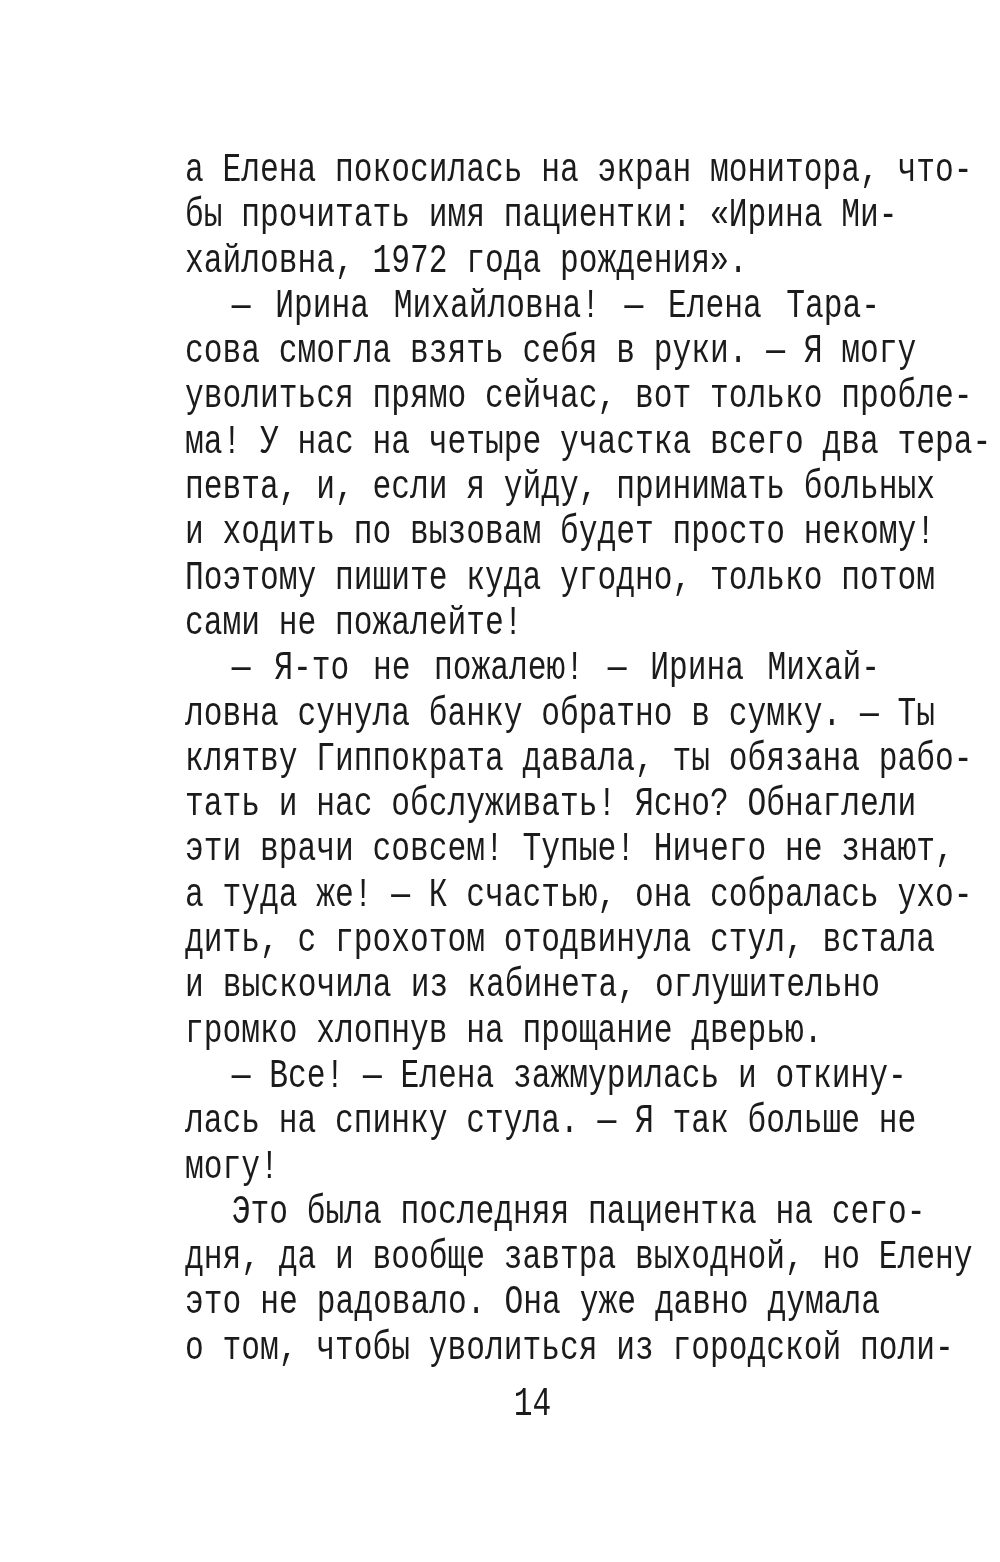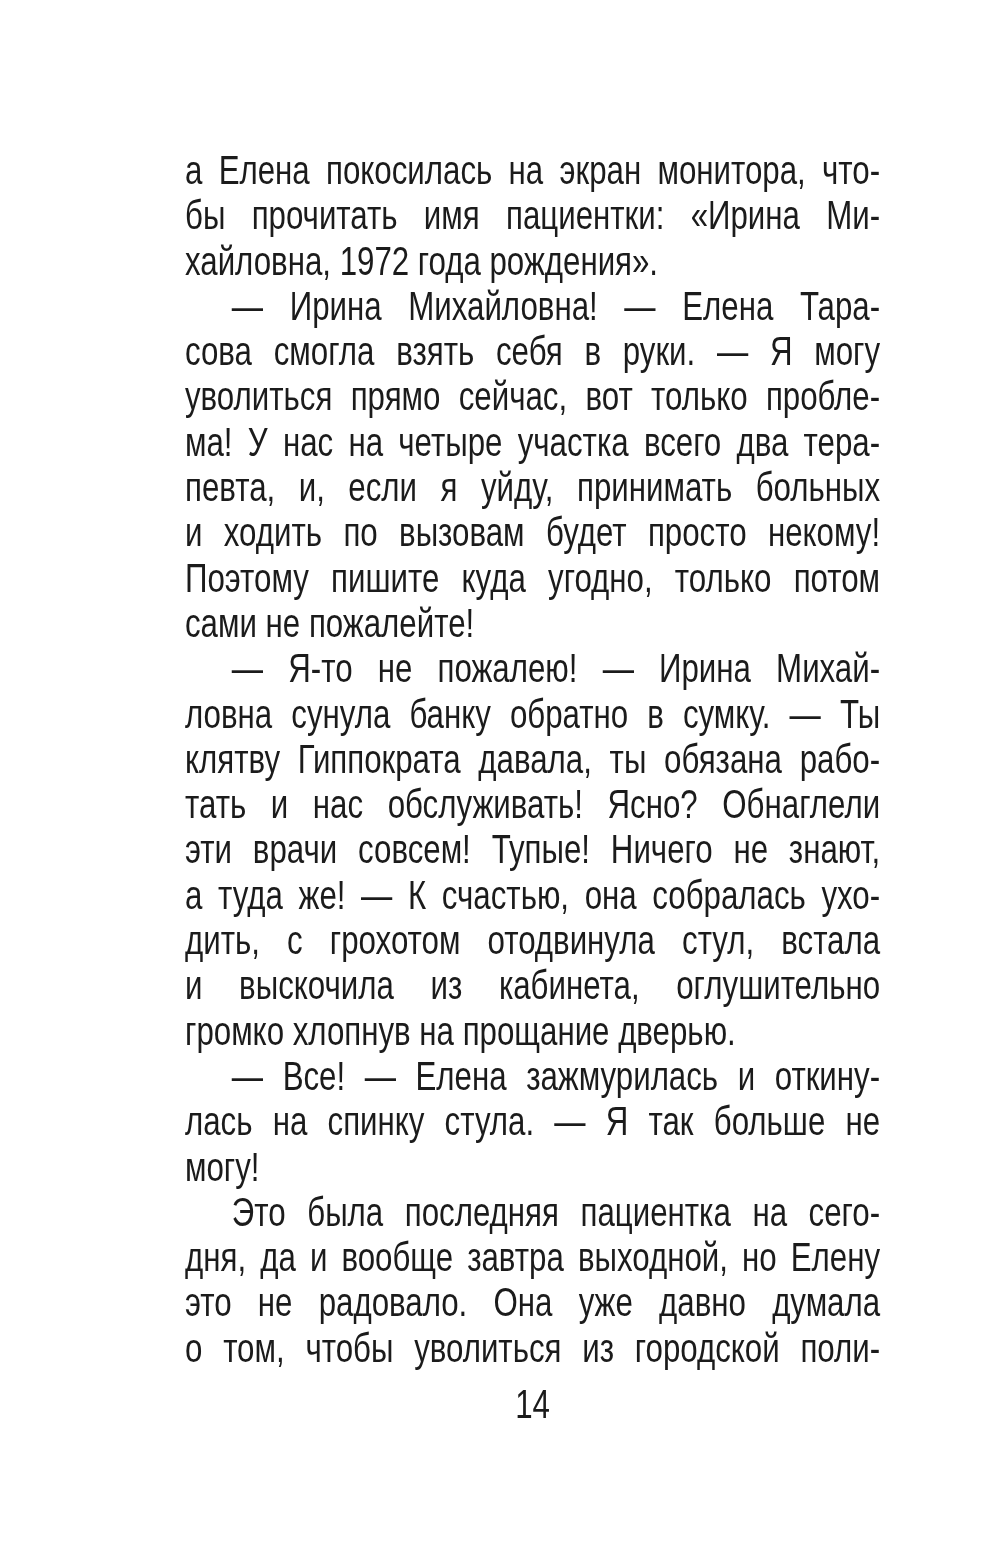--- a/index.html
+++ b/index.html
@@ -5,21 +5,21 @@
   html, body {
     margin: 0;
     padding: 0;
   }
   .page {
     position: relative;
     width: 1000px;
     height: 1562px;
     background: #ffffff;
     overflow: hidden;
-    font-family: Liberation Sans, sans-serif;
+    font-family: Liberation Mono, monospace;
   }
   
   .text-block {
     position: absolute;
     left: 185px;
     top: 148px;
     width: 890px;
     transform: scaleX(0.781);
     transform-origin: 0 0;
     color: #1b1b1b;

